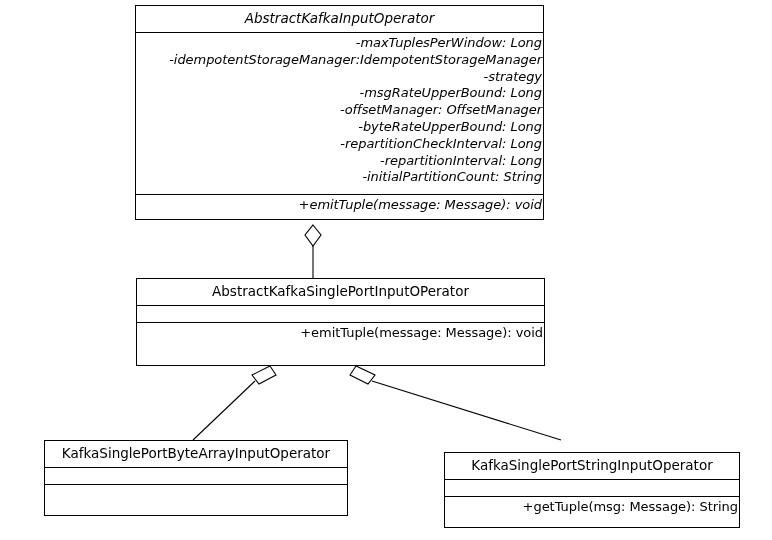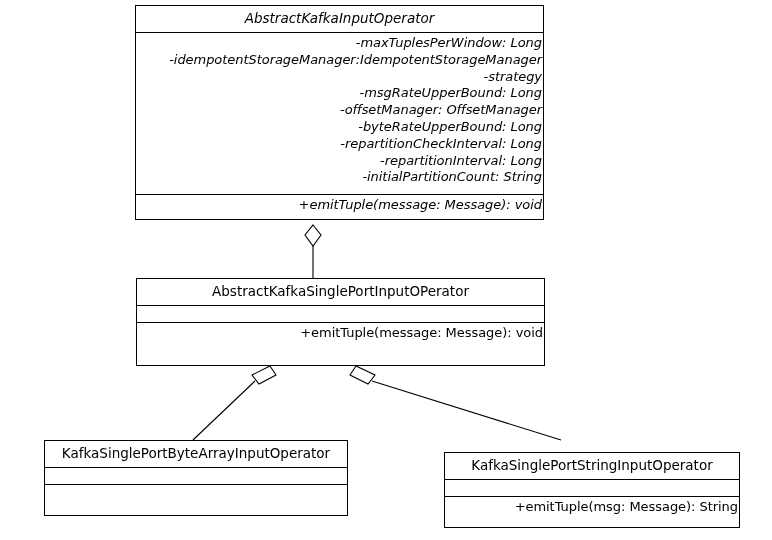--- a/index.html
+++ b/index.html
@@ -161,17 +161,17 @@
 
   <div class="uml-class" id="class-kafka-single-port-byte-array-input-operator">
     <div class="uml-name-compartment">KafkaSinglePortByteArrayInputOperator</div>
     <div class="uml-attrs-compartment empty"></div>
   </div>
 
   <div class="uml-class" id="class-kafka-single-port-string-input-operator">
     <div class="uml-name-compartment">KafkaSinglePortStringInputOperator</div>
     <div class="uml-attrs-compartment empty"></div>
     <div class="uml-ops-compartment">
-      <div class="uml-member">+emitTuple(msg: Message): String</div>
+      <div class="uml-member">+getTuple(msg: Message): String</div>
     </div>
   </div>
 
 </div>
 
 </body></html>

